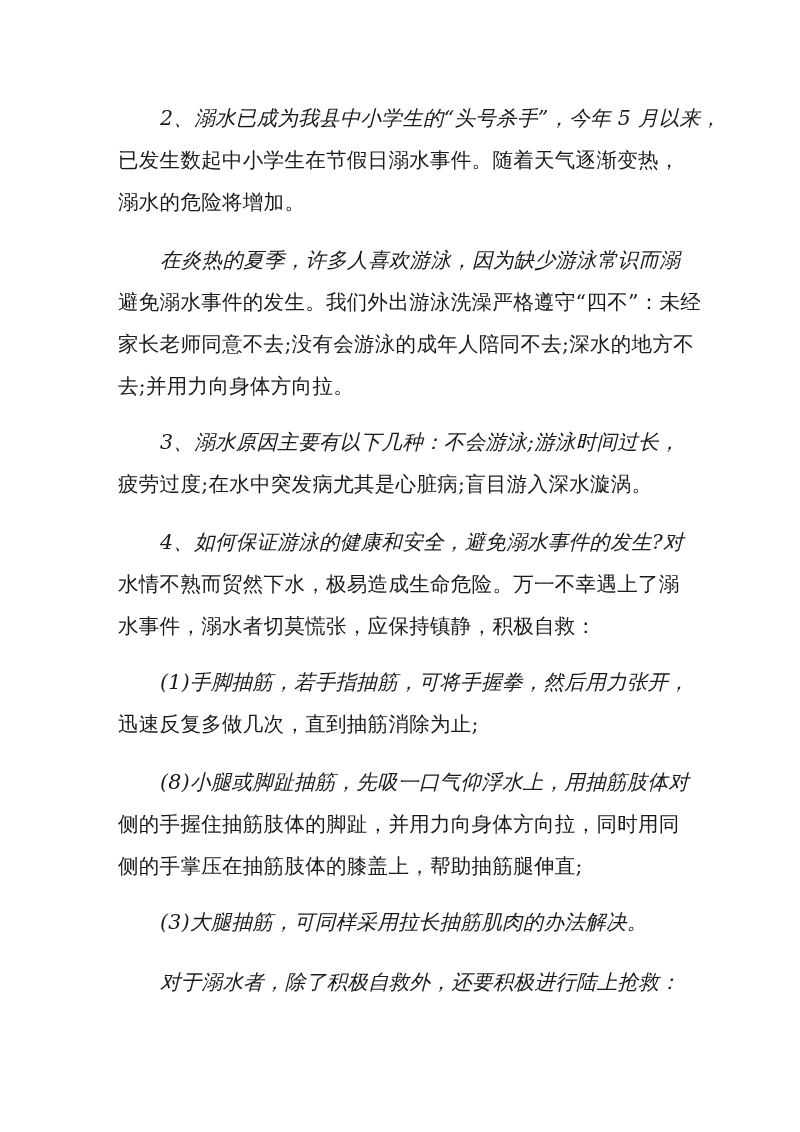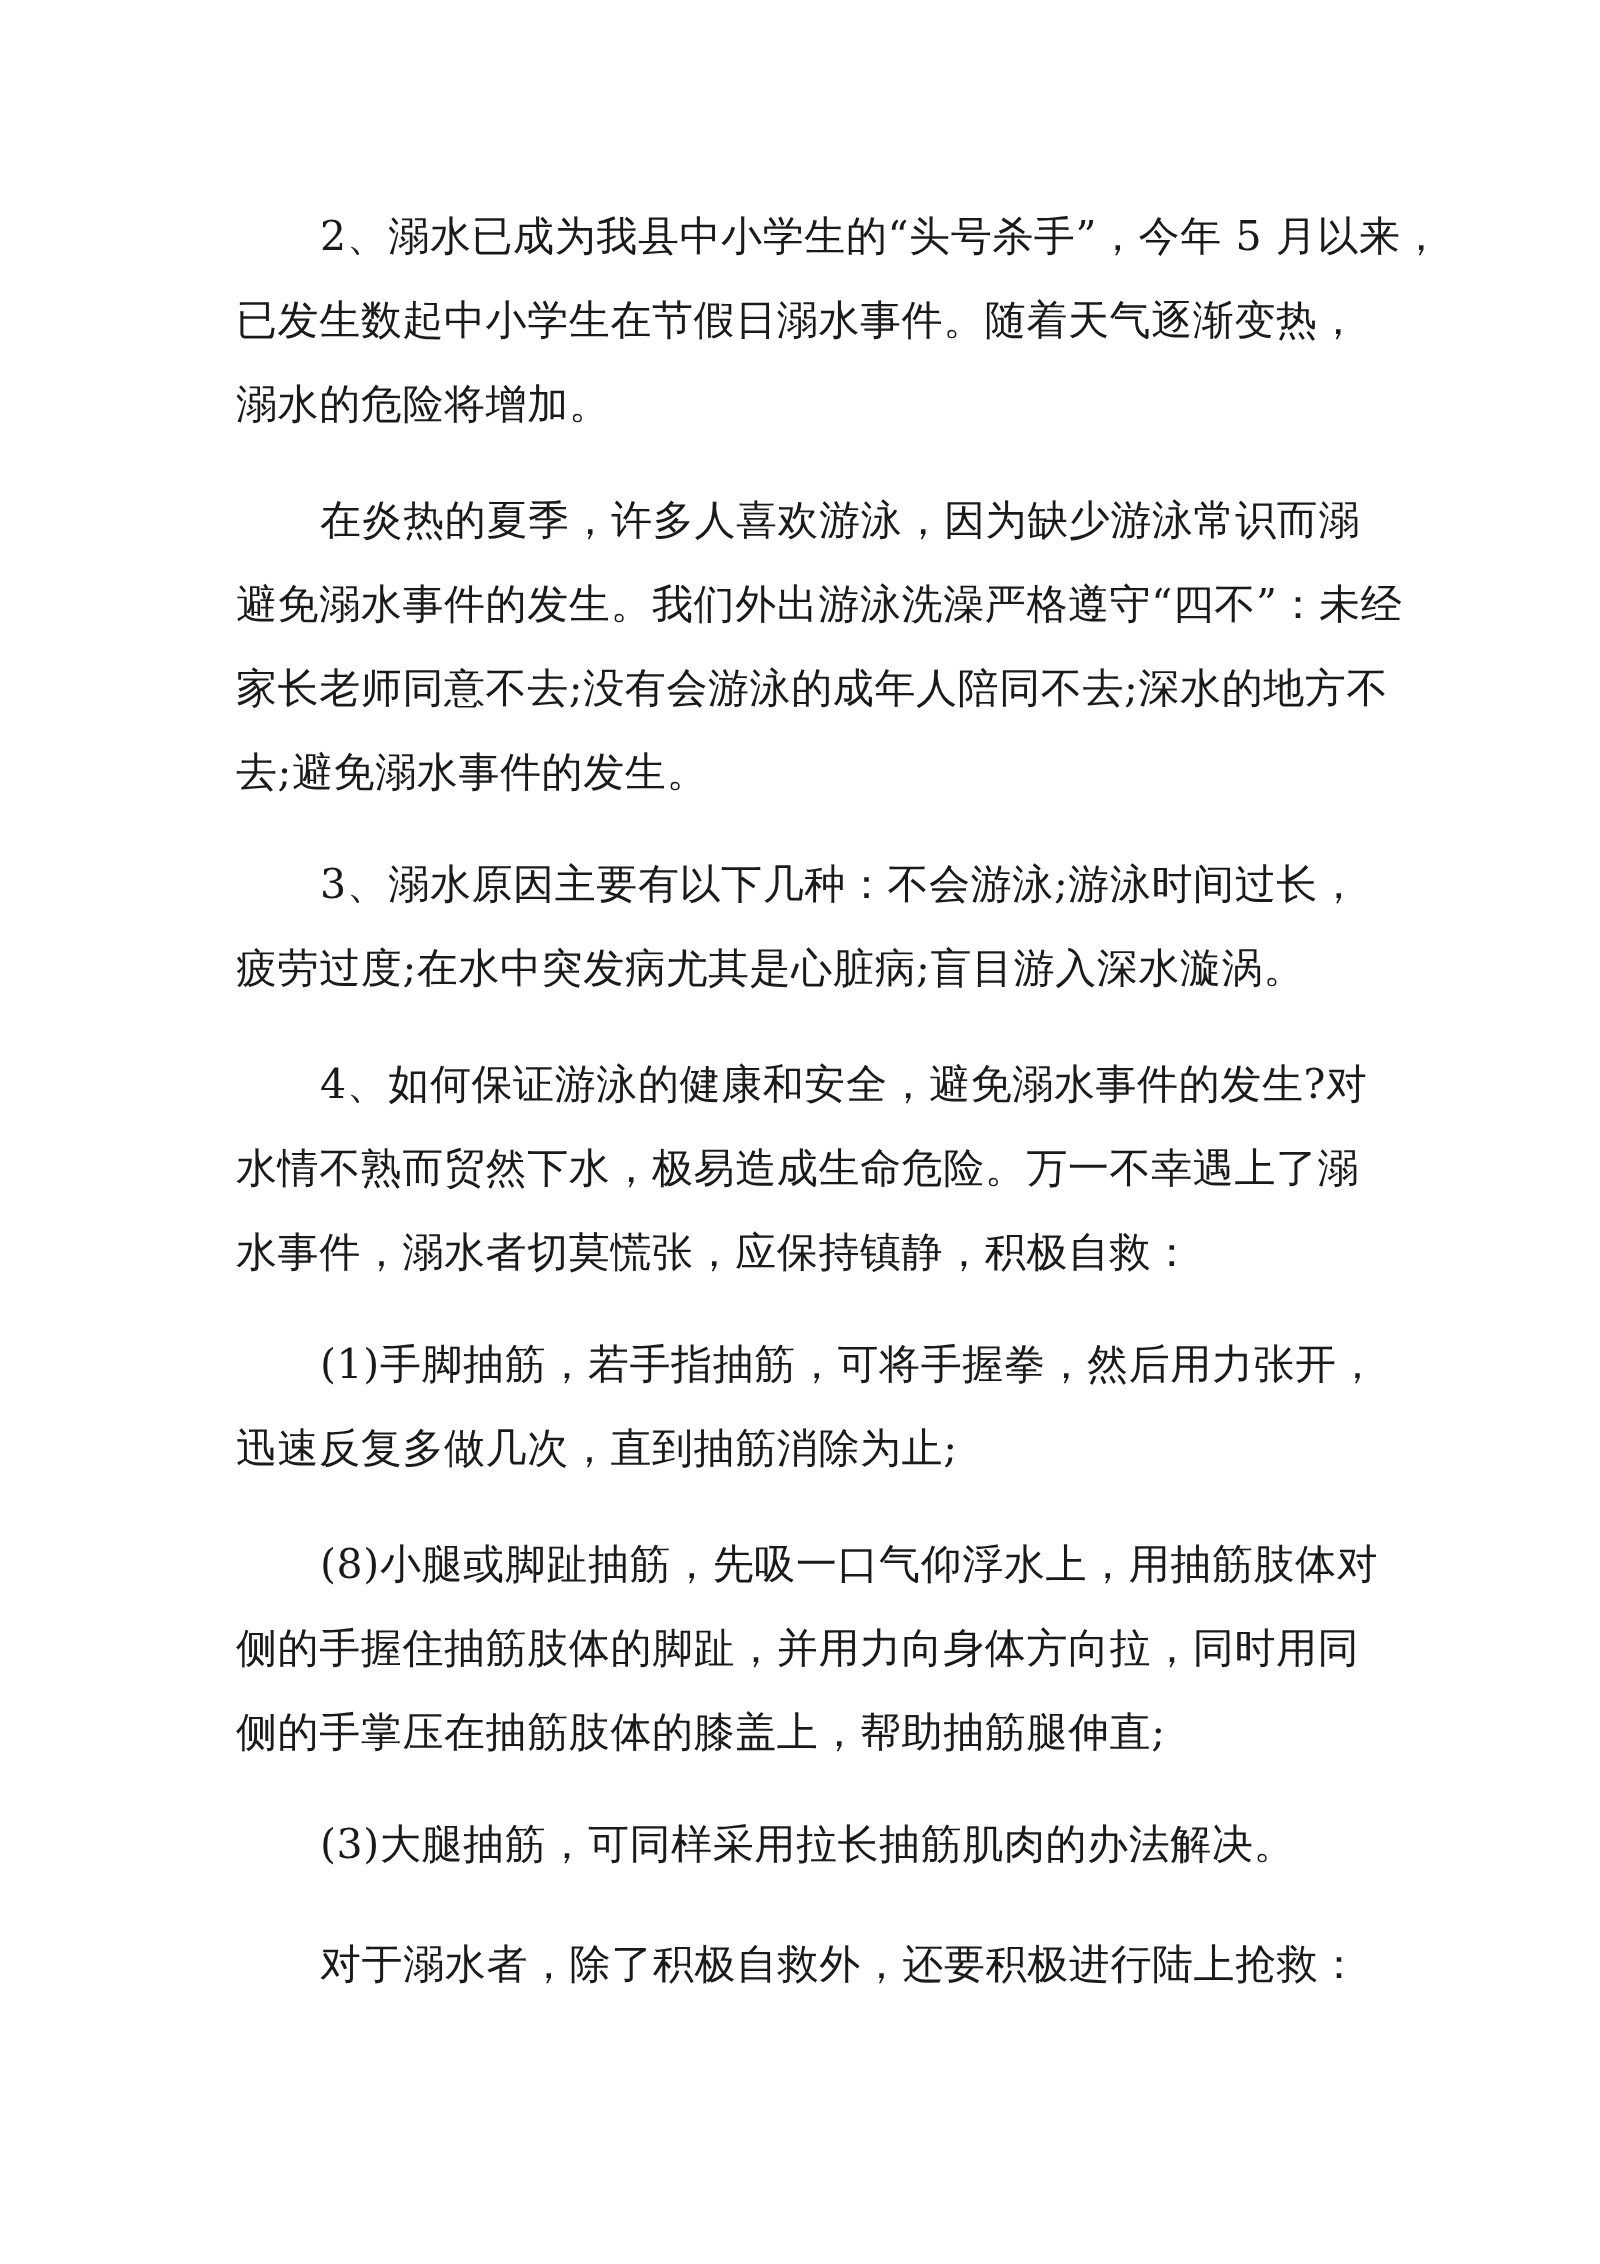--- a/index.html
+++ b/index.html
@@ -25,37 +25,38 @@
       position: absolute;
       left: 0;
       white-space: nowrap;
       font-size: 20.5px;
       line-height: 28px;
       height: 28px;
       letter-spacing: 0.3px;
     }
     .line.indent {
       left: 42px;
+      font-style: italic;
     }
   </style>
 </head>
 <body>
 
 <div class="page">
   <div>
     <div class="line indent" style="top:104px">2、溺水已成为我县中小学生的“头号杀手”，今年 5 月以来，</div>
     <div class="line" style="top:146px">已发生数起中小学生在节假日溺水事件。随着天气逐渐变热，</div>
     <div class="line" style="top:188px">溺水的危险将增加。</div>
   </div>
 
   <div>
     <div class="line indent" style="top:246px">在炎热的夏季，许多人喜欢游泳，因为缺少游泳常识而溺</div>
     <div class="line" style="top:288px">避免溺水事件的发生。我们外出游泳洗澡严格遵守“四不”：未经</div>
     <div class="line" style="top:330px">家长老师同意不去;没有会游泳的成年人陪同不去;深水的地方不</div>
-    <div class="line" style="top:372px">去;避免溺水事件的发生。</div>
+    <div class="line" style="top:372px">去;并用力向身体方向拉。</div>
   </div>
 
   <div>
     <div class="line indent" style="top:428px">3、溺水原因主要有以下几种：不会游泳;游泳时间过长，</div>
     <div class="line" style="top:470px">疲劳过度;在水中突发病尤其是心脏病;盲目游入深水漩涡。</div>
   </div>
 
   <div>
     <div class="line indent" style="top:528px">4、如何保证游泳的健康和安全，避免溺水事件的发生?对</div>
     <div class="line" style="top:570px">水情不熟而贸然下水，极易造成生命危险。万一不幸遇上了溺</div>

